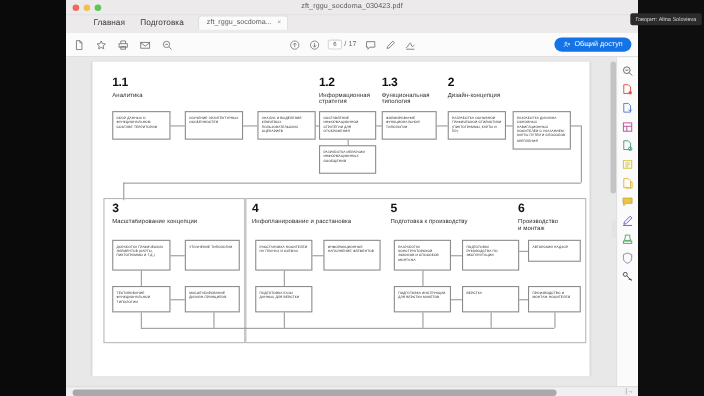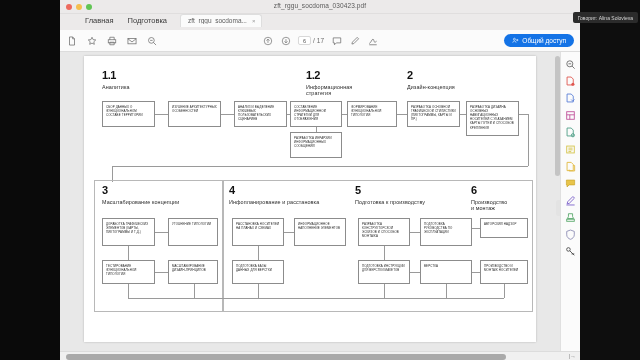--- a/index.html
+++ b/index.html
@@ -235,24 +235,29 @@
     <div class="viewer">
       <div class="page-area">
 
         <div class="page">
           <div class="page-inner">
 
             <div style="position:absolute;left:0;top:0;">
               <div class="sec-num">1.1</div>
               <div class="sec-title">Аналитика</div>
             </div>
-            <div style="position:absolute;left:204px;top:0;width:52px;">
+            <div style="position:absolute;left:188px;top:0;width:52px;">
               <div class="sec-num">1.2</div>
               <div class="sec-title" style="white-space:pre-line">Информационная
 стратегия</div>
+            </div>
+            <div style="position:absolute;left:245px;top:0;width:48px;">
+              <div class="sec-num">1.3</div>
+              <div class="sec-title" style="white-space:pre-line">Функциональная
+типология</div>
             </div>
             <div style="position:absolute;left:305px;top:0;width:70px;">
               <div class="sec-num">2</div>
               <div class="sec-title">Дизайн-концепция</div>
             </div>
 
             <div class="node" style="left:0;   top:31px; width:53px; height:26px;">СБОР ДАННЫХ О ФУНКЦИОНАЛЬНОМ СОСТАВЕ ТЕРРИТОРИИ</div>
             <div class="node" style="left:66px; top:31px; width:53px; height:26px;">ИЗУЧЕНИЕ АРХИТЕКТУРНЫХ ОСОБЕННОСТЕЙ</div>
             <div class="node" style="left:132px;top:31px; width:53px; height:26px;">АНАЛИЗ И ВЫДЕЛЕНИЕ КЛЮЧЕВЫХ ПОЛЬЗОВАТЕЛЬСКИХ СЦЕНАРИЕВ</div>
             <div class="node" style="left:188px;top:31px; width:52px; height:26px;">СОСТАВЛЕНИЕ ИНФОРМАЦИОННОЙ СТРАТЕГИИ ДЛЯ ОТОБРАЖЕНИЯ</div>

